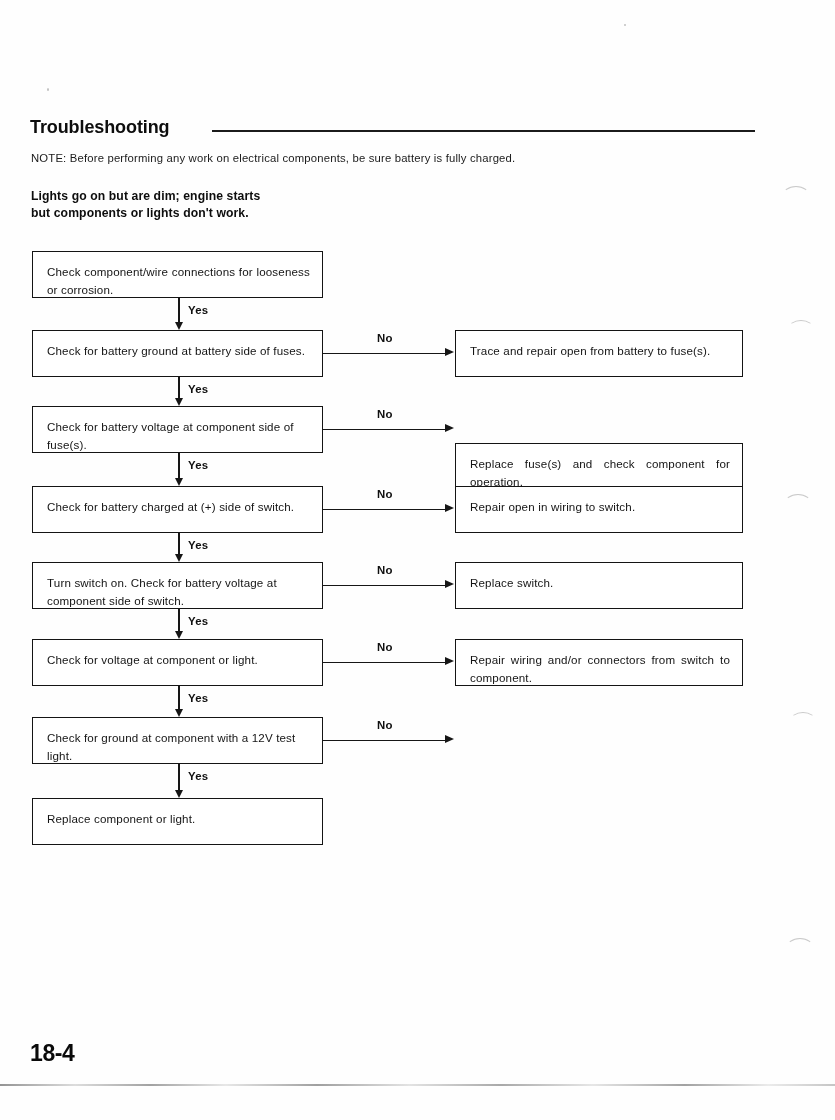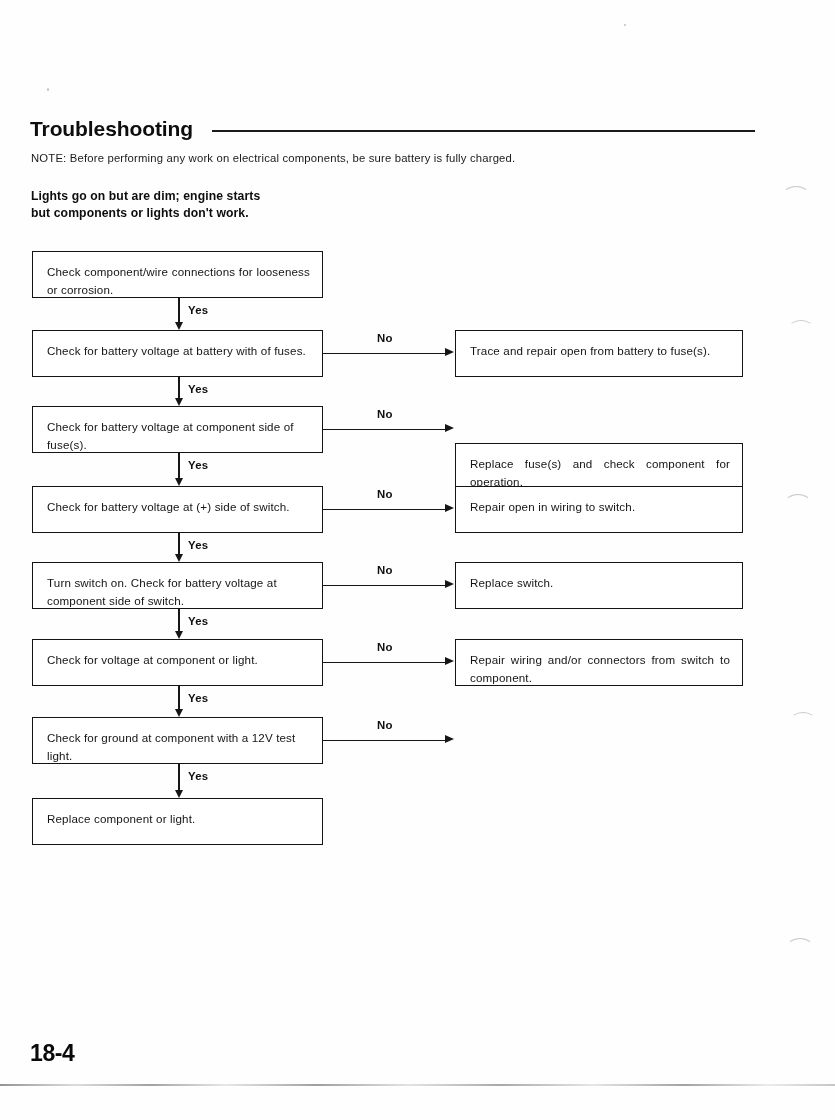--- a/index.html
+++ b/index.html
@@ -39,21 +39,21 @@
     position: absolute;
     left: 30px;
     top: 117px;
     width: 760px;
     height: 26px;
   }
   .sub-title {
     position: absolute;
     left: 0;
     top: 0;
-    font-size: 21px;
+    font-size: 18px;
     font-weight: bold;
     color: #0d0d0d;
     letter-spacing: -0.1px;
     white-space: nowrap;
   }
   .rule {
     position: absolute;
     left: 182px;
     top: 13px;
     width: 543px;
@@ -201,21 +201,21 @@
   </div>
 
   <div id="flow">
       <div class="fbox" style="left: 32px; top: 250px; width: 291px; height: 47px;">
         <div class="txt just">Check component/wire connections for looseness or corrosion.</div>
       </div>
       <div class="vline" style="left: 178px; top: 297px; height: 25px;"></div>
       <div class="arrow-down" style="left: 174.7px; top: 321px;"></div>
       <div class="elabel" style="left: 188px; top: 303px;">Yes</div>
       <div class="fbox" style="left: 32px; top: 329px; width: 291px; height: 47px;">
-        <div class="txt">Check for battery voltage at battery with of fuses.</div>
+        <div class="txt">Check for battery ground at battery side of fuses.</div>
       </div>
       <div class="vline" style="left: 178px; top: 376px; height: 22px;"></div>
       <div class="arrow-down" style="left: 174.7px; top: 397px;"></div>
       <div class="elabel" style="left: 188px; top: 382px;">Yes</div>
       <div class="hline" style="left: 323px; top: 351.5px; width: 123px;"></div>
       <div class="arrow-right" style="left: 445px; top: 347.3px;"></div>
       <div class="elabel" style="left: 377px; top: 330.5px;">No</div>
       <div class="fbox" style="left: 455px; top: 329px; width: 288px; height: 47px;">
         <div class="txt just">Trace and repair open from battery to fuse(s).</div>
       </div>
@@ -225,21 +225,21 @@
       <div class="vline" style="left: 178px; top: 452px; height: 26px;"></div>
       <div class="arrow-down" style="left: 174.7px; top: 477px;"></div>
       <div class="elabel" style="left: 188px; top: 458px;">Yes</div>
       <div class="hline" style="left: 323px; top: 427.5px; width: 123px;"></div>
       <div class="arrow-right" style="left: 445px; top: 423.3px;"></div>
       <div class="elabel" style="left: 377px; top: 406.5px;">No</div>
       <div class="fbox" style="left: 455px; top: 405px; width: 288px; height: 47px; margin-top: 37px;">
         <div class="txt just">Replace fuse(s) and check component for operation.</div>
       </div>
       <div class="fbox" style="left: 32px; top: 485px; width: 291px; height: 47px;">
-        <div class="txt just">Check for battery voltage at (+) side of switch.</div>
+        <div class="txt just">Check for battery charged at (+) side of switch.</div>
       </div>
       <div class="vline" style="left: 178px; top: 532px; height: 22px;"></div>
       <div class="arrow-down" style="left: 174.7px; top: 553px;"></div>
       <div class="elabel" style="left: 188px; top: 538px;">Yes</div>
       <div class="hline" style="left: 323px; top: 507.5px; width: 123px;"></div>
       <div class="arrow-right" style="left: 445px; top: 503.3px;"></div>
       <div class="elabel" style="left: 377px; top: 486.5px;">No</div>
       <div class="fbox" style="left: 455px; top: 485px; width: 288px; height: 47px;">
         <div class="txt">Repair open in wiring to switch.</div>
       </div>

